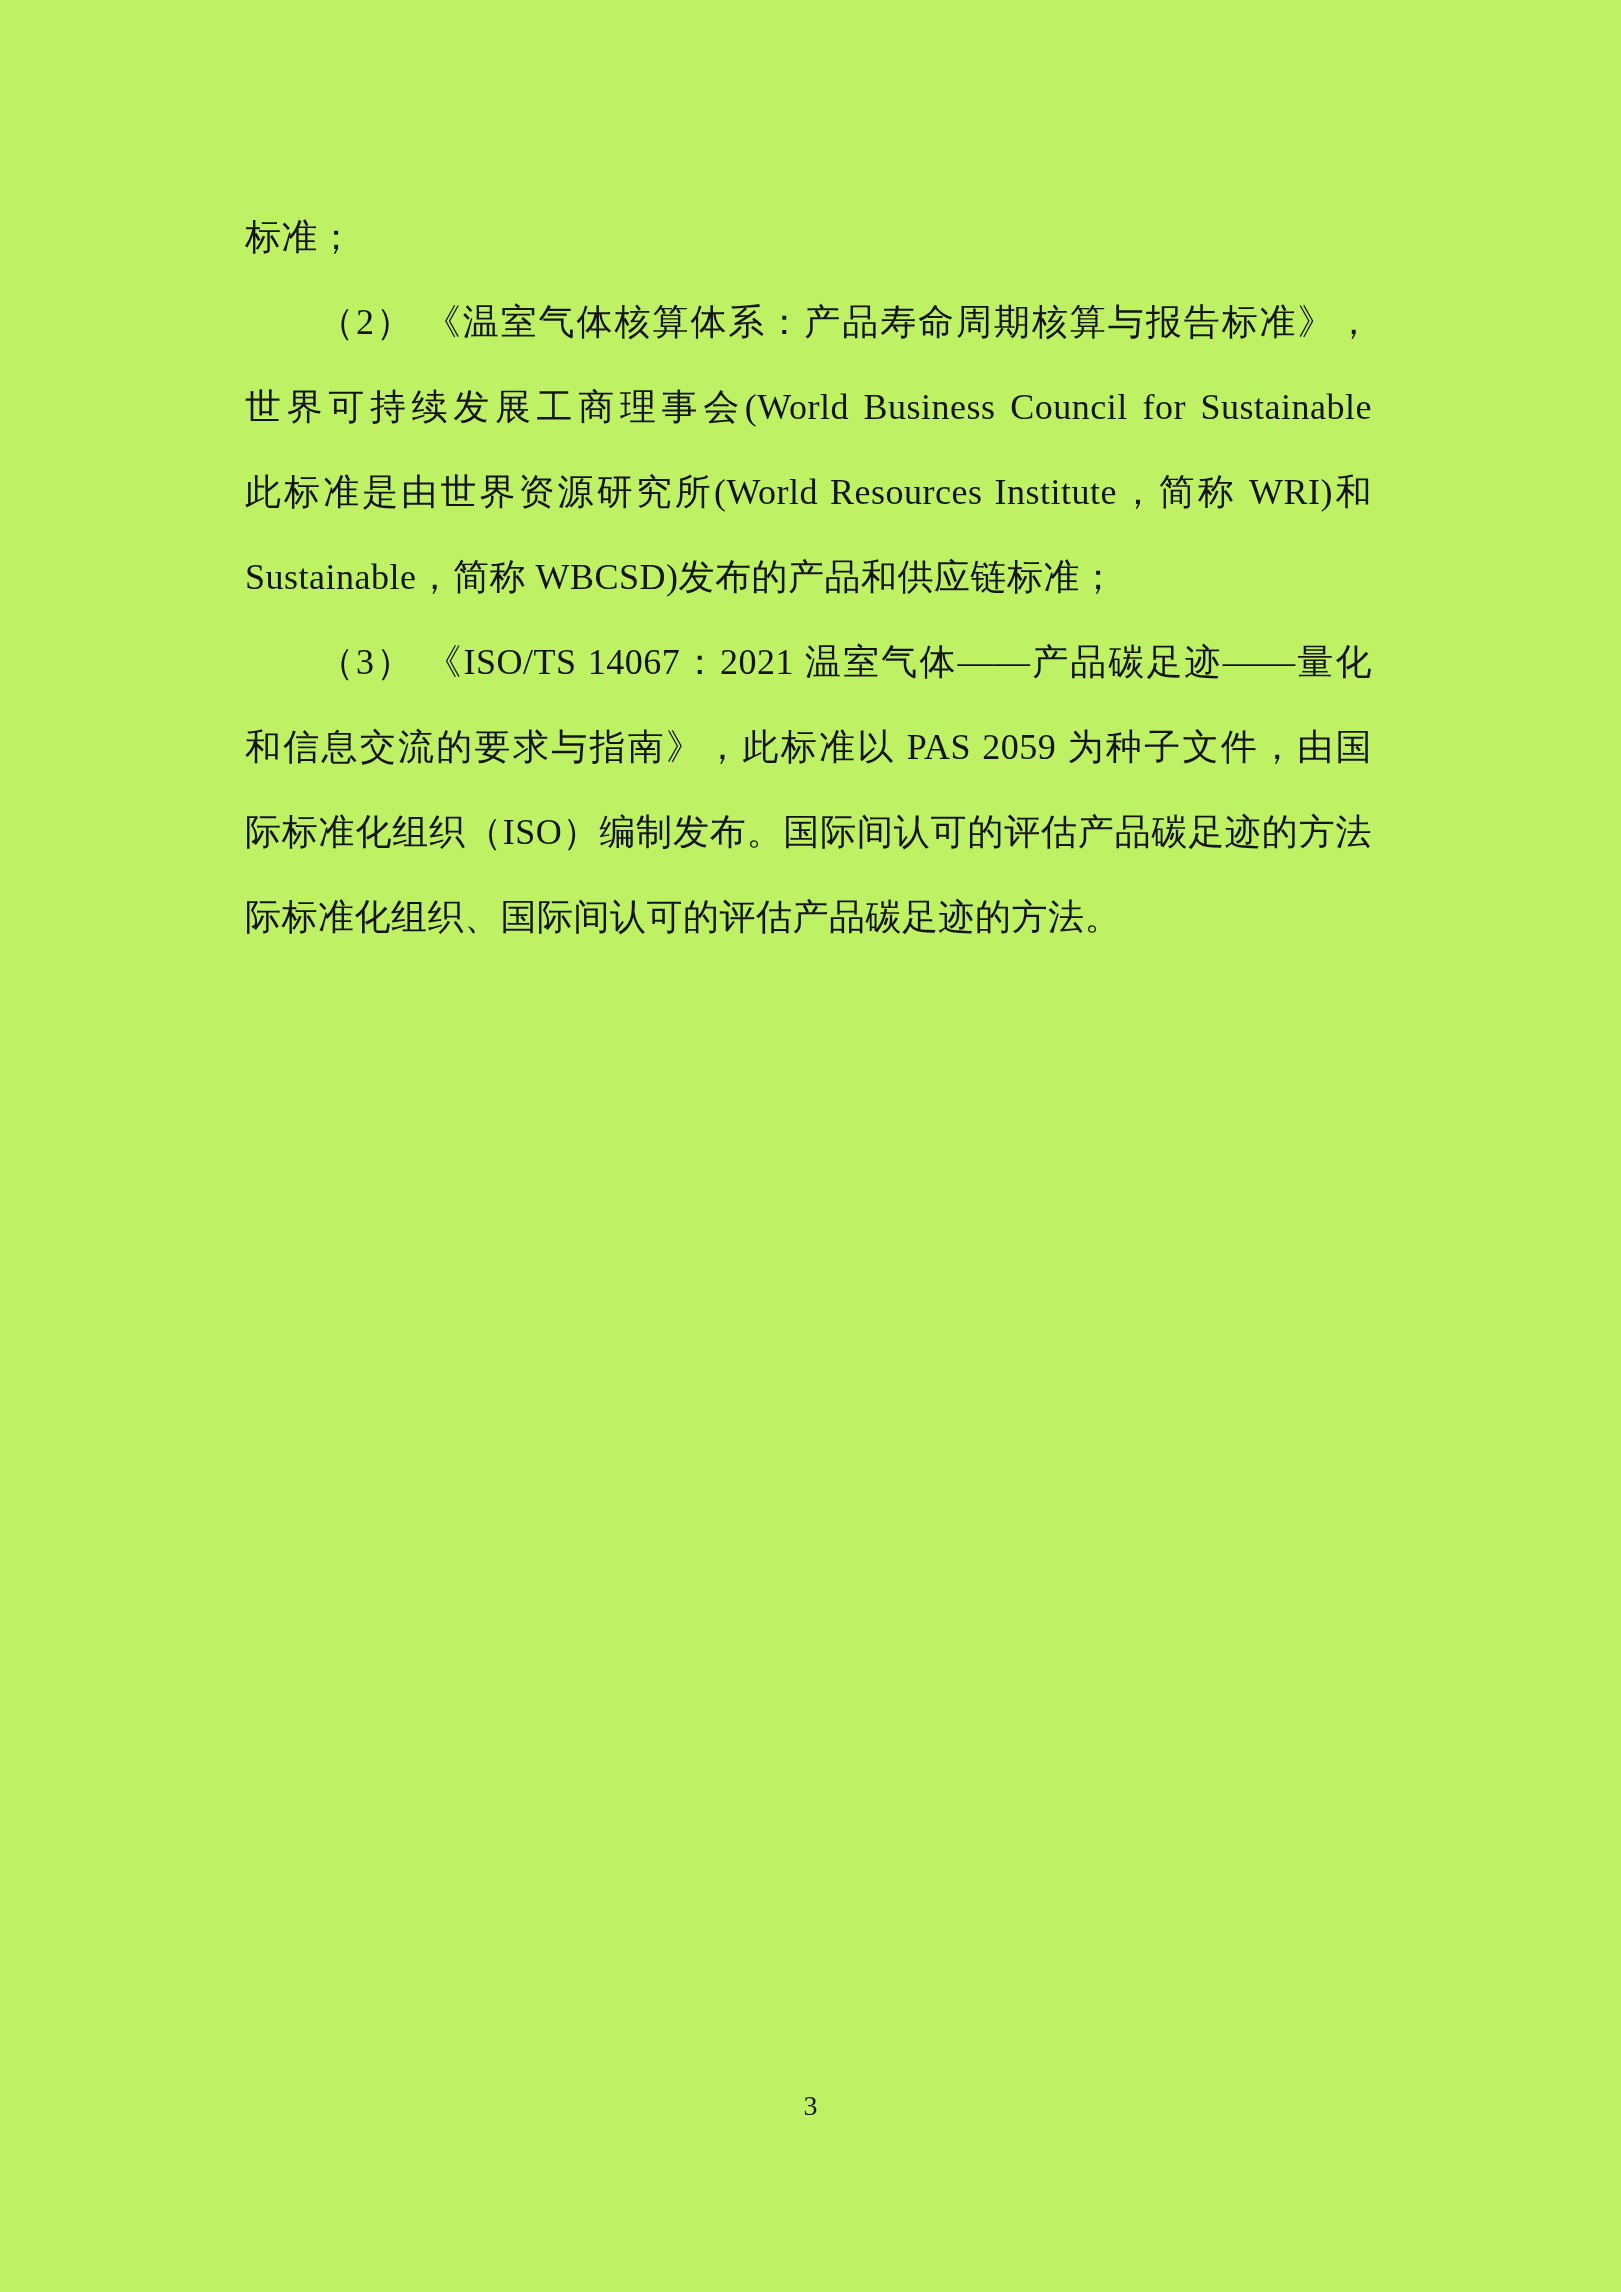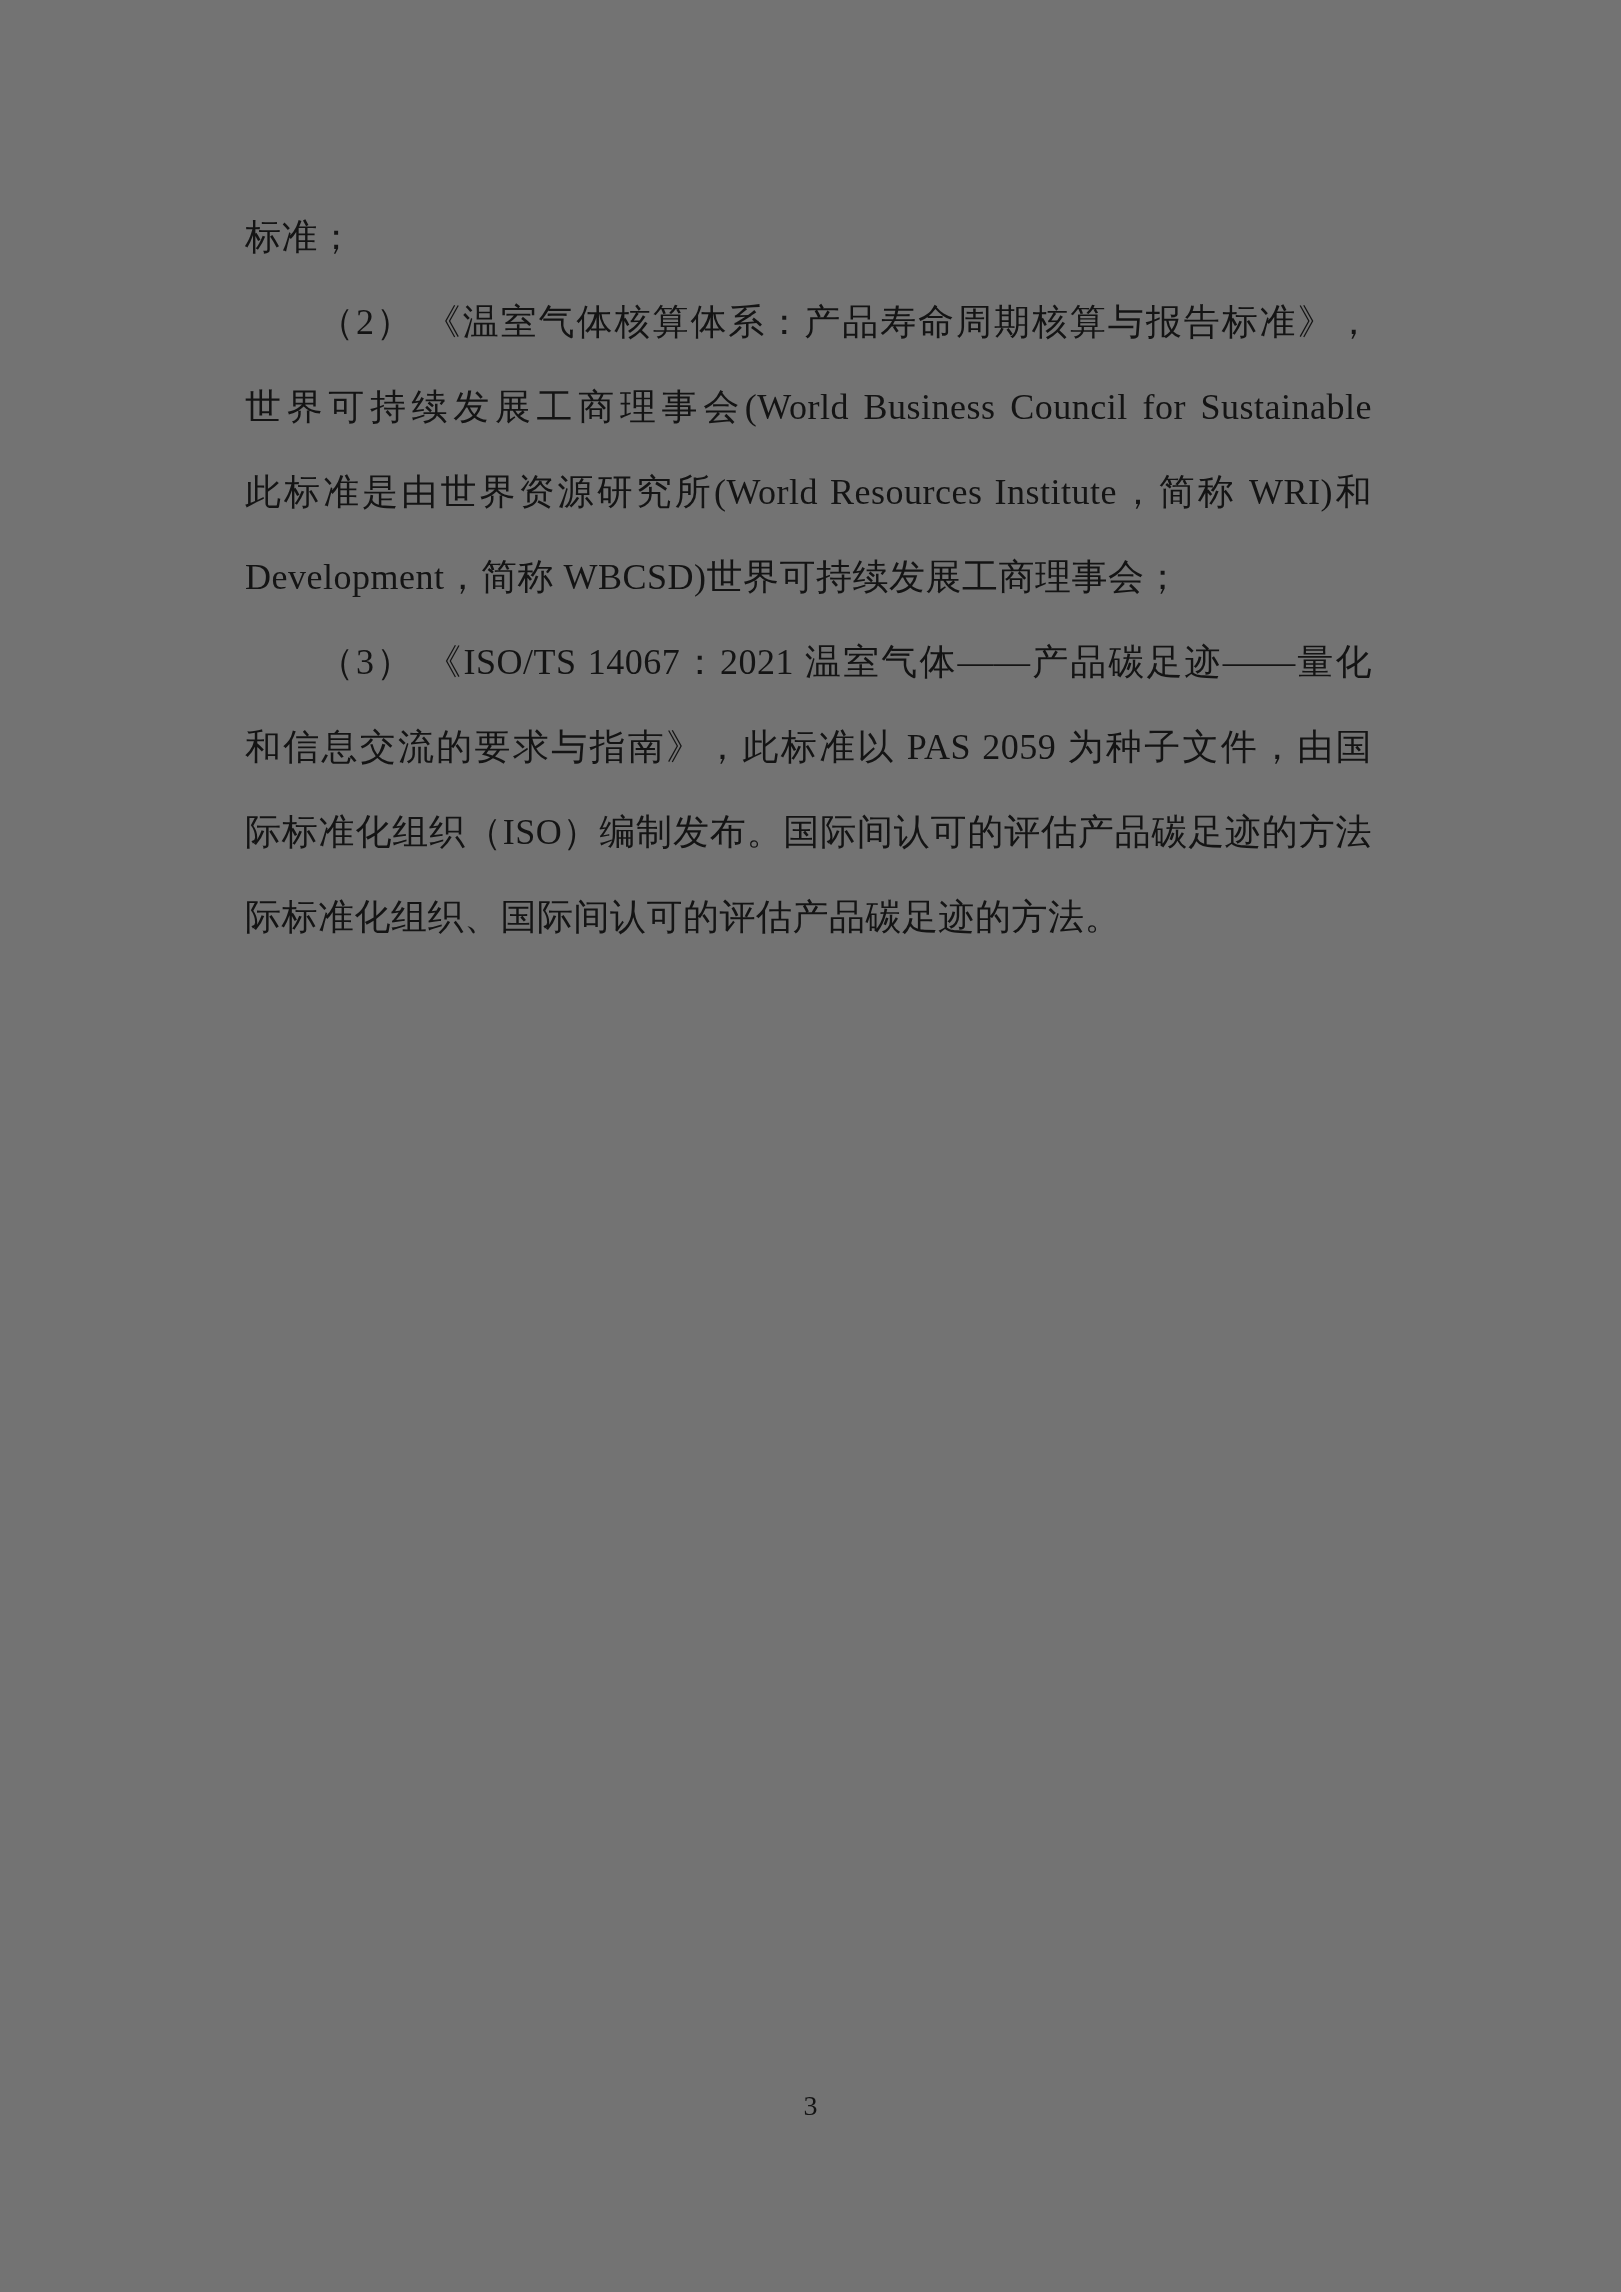--- a/index.html
+++ b/index.html
@@ -4,21 +4,21 @@
 <style>
   html, body {
     margin: 0;
     padding: 0;
     background: #ffffff;
   }
   .page {
     position: relative;
     width: 1621px;
     height: 2293px;
-    background: #737373;
+    background: #bef264;
     overflow: hidden;
     font-family: "Liberation Serif", "DejaVu Serif", serif;
     color: #141414;
   }
   .text-block {
     position: absolute;
     left: 245px;
     top: 195px;
     width: 1127px;
   }
@@ -56,21 +56,21 @@
 </head>
 <body>
 
 <div class="page">
 
   <main class="text-block">
     <p class="line para-last">标准；</p>
     <p class="line para-first">（2） 《温室气体核算体系：产品寿命周期核算与报告标准》，</p>
     <p class="line">世界可持续发展工商理事会(World Business Council for Sustainable</p>
     <p class="line">此标准是由世界资源研究所(World Resources Institute，简称 WRI)和</p>
-    <p class="line para-last">Development，简称 WBCSD)世界可持续发展工商理事会；</p>
+    <p class="line para-last">Sustainable，简称 WBCSD)发布的产品和供应链标准；</p>
     <p class="line para-first">（3） 《ISO/TS 14067：2021 温室气体——产品碳足迹——量化</p>
     <p class="line">和信息交流的要求与指南》，此标准以 PAS 2059 为种子文件，由国</p>
     <p class="line">际标准化组织（ISO）编制发布。国际间认可的评估产品碳足迹的方法</p>
     <p class="line para-last">际标准化组织、国际间认可的评估产品碳足迹的方法。</p>
   </main>
 
   <footer class="page-footer">
     <span class="page-number">3</span>
   </footer>
 

